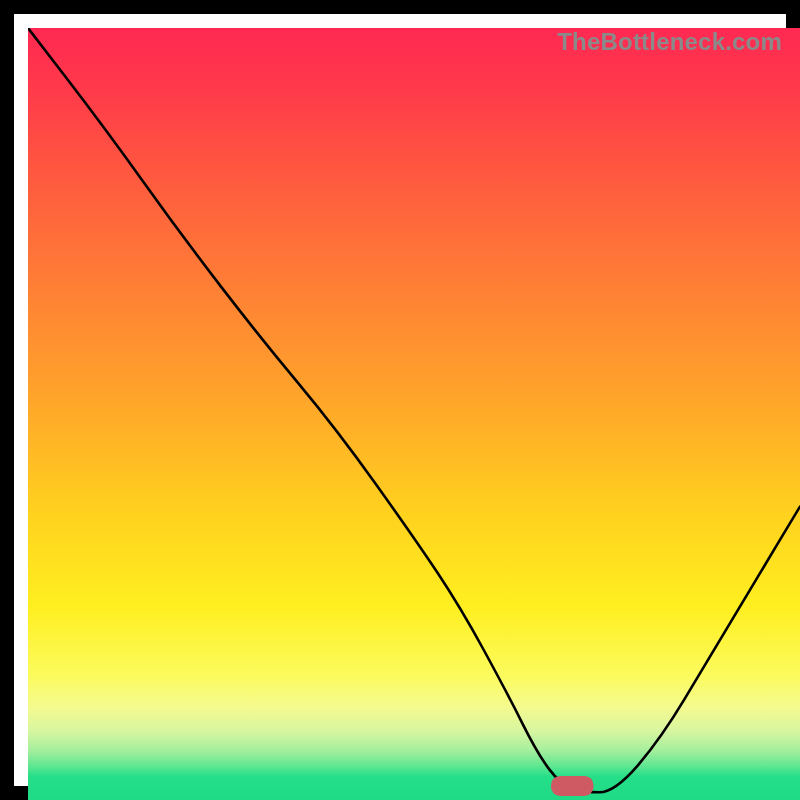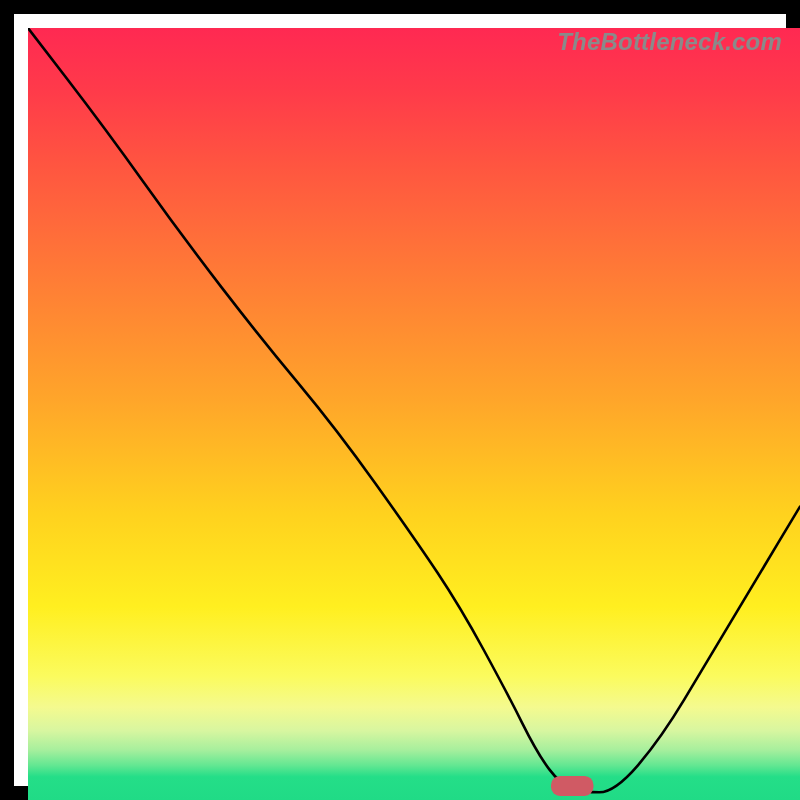--- a/index.html
+++ b/index.html
@@ -71,21 +71,20 @@
   .watermark {
     position: absolute;
     top: 0px;
     right: 18px;
     font-family: Arial, Helvetica, sans-serif;
     font-size: 24px;
     font-weight: bold;
     color: #8a8a8a;
     letter-spacing: 0.2px;
     user-select: none;
-    font-style: italic;
   }
 </style>
 </head>
 <body>
 
 <div class="frame">
   <div class="plot-area">
     <div class="gradient"></div>
 
     <svg class="curve" viewBox="0 0 772 772" preserveAspectRatio="none">

